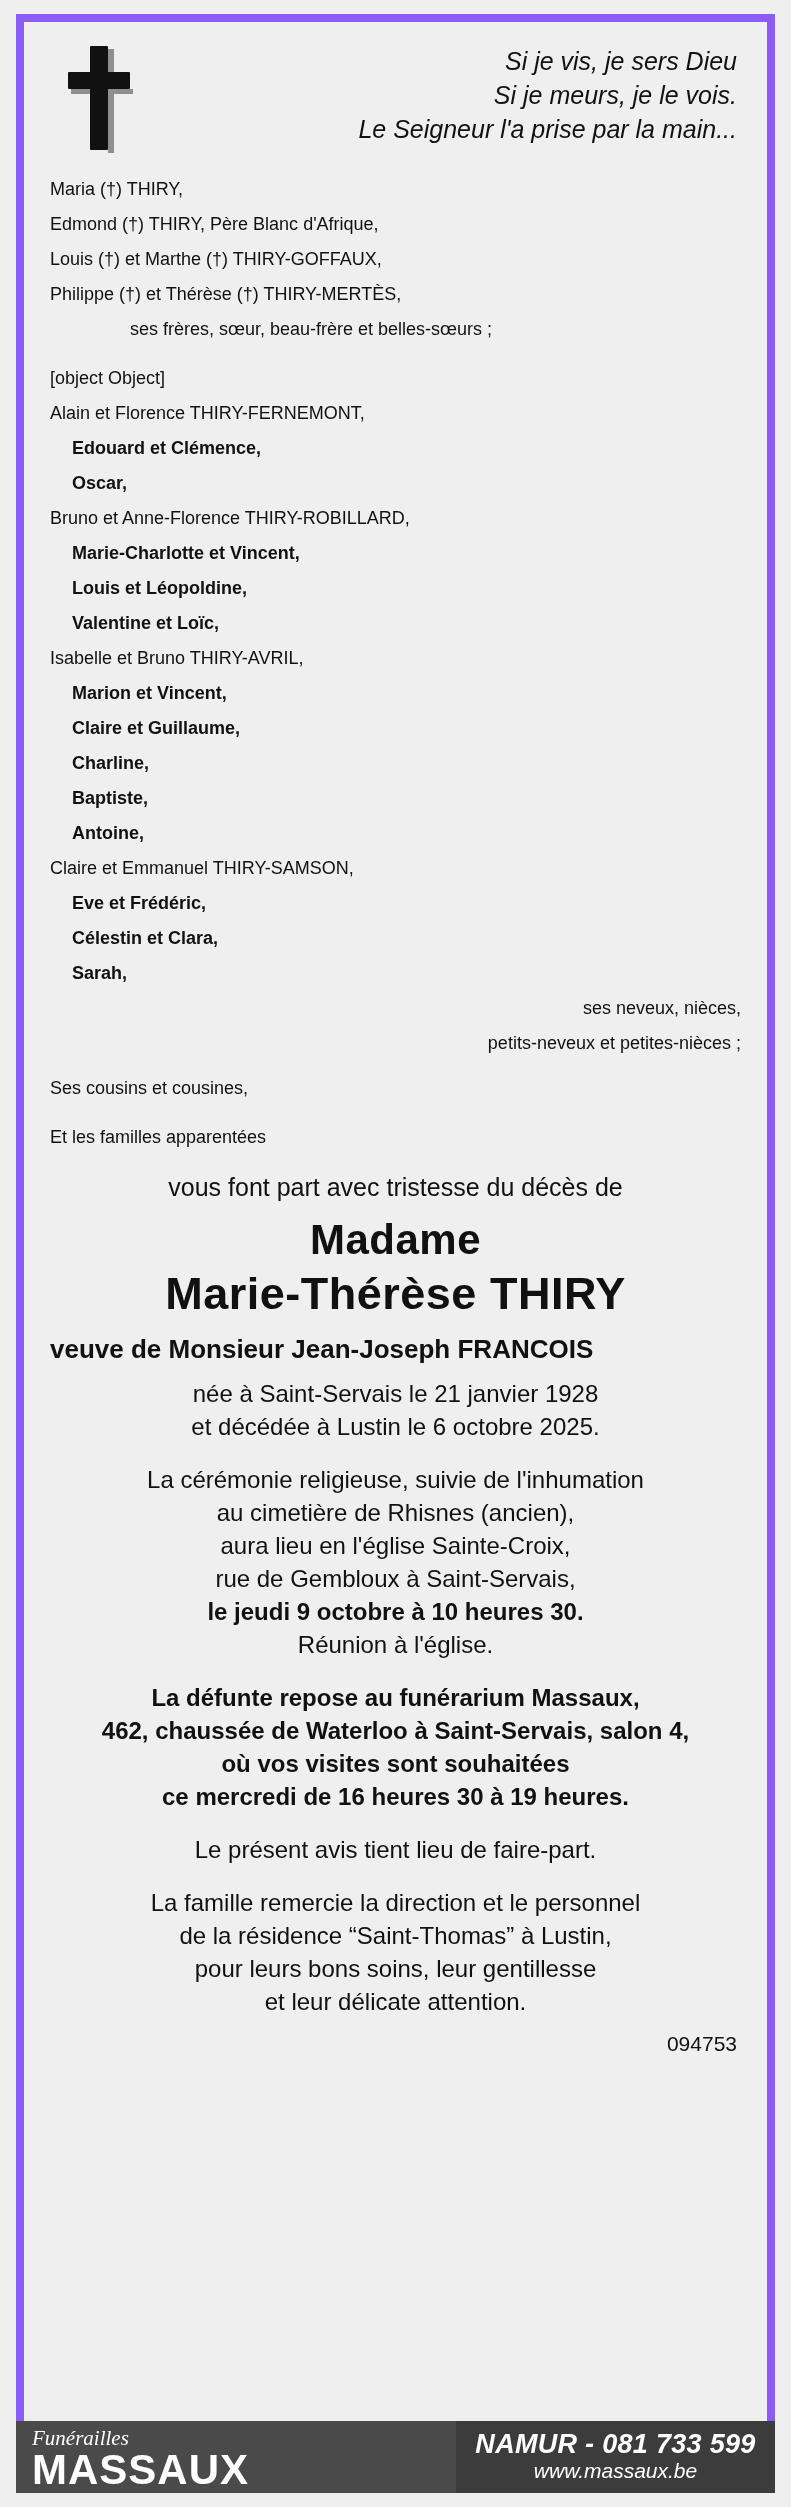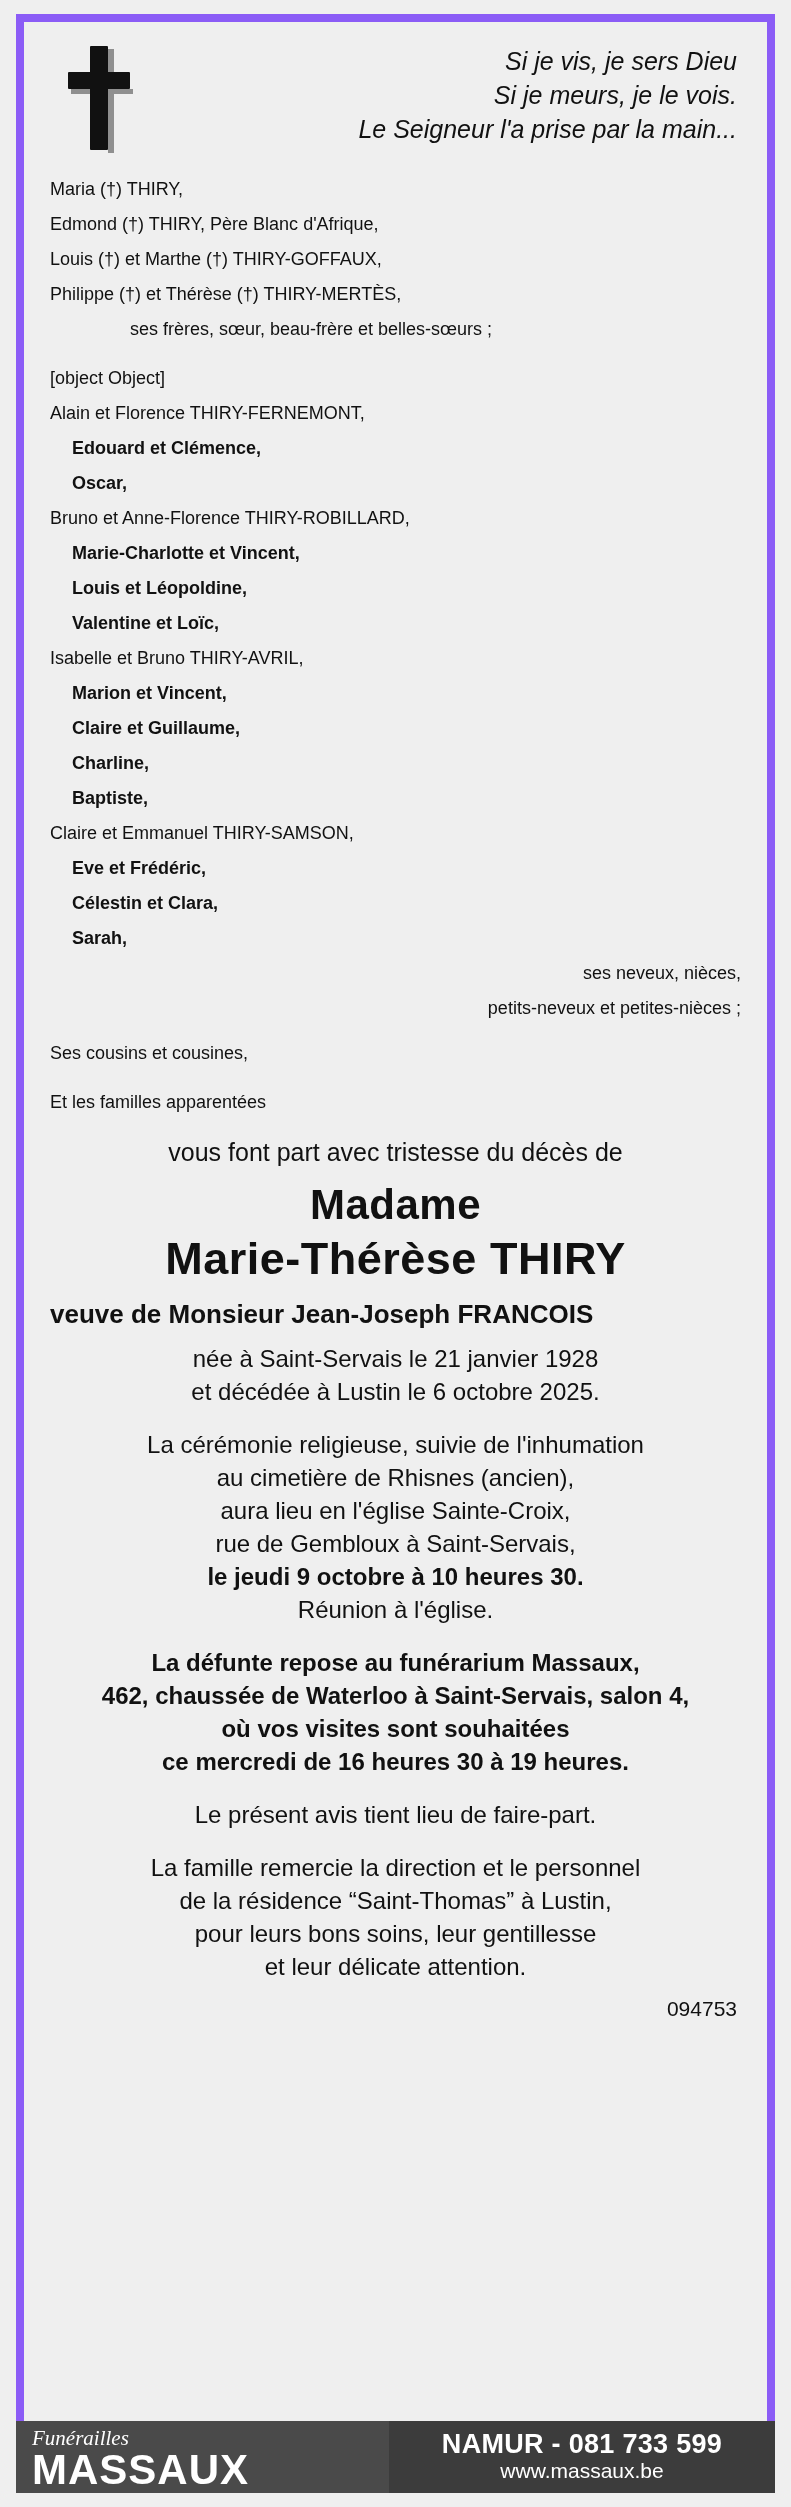--- a/index.html
+++ b/index.html
@@ -146,21 +146,21 @@
     left: 16px;
     bottom: 14px;
     width: 759px;
     height: 72px;
     display: flex;
     align-items: stretch;
   }
   .fh-left {
     background: #4a4a4a;
     color: #ffffff;
-    width: 373px;
+    width: 440px;
     padding: 4px 0 0 16px;
     display: flex;
     flex-direction: column;
     justify-content: center;
   }
   .fh-left .small {
     font-size: 21px;
     line-height: 22px;
     font-style: italic;
     font-family: "Liberation Serif", serif;
@@ -175,20 +175,21 @@
   .fh-right {
     background: #3c3c3c;
     color: #ffffff;
     flex: 1;
     display: flex;
     flex-direction: column;
     justify-content: center;
     align-items: center;
     text-align: center;
     padding-bottom: 2px;
+    font-style: italic;
   }
   .fh-right .phone {
     font-size: 27px;
     font-weight: bold;
     line-height: 30px;
     letter-spacing: 0.3px;
   }
   .fh-right .web {
     font-size: 21px;
     line-height: 24px;
@@ -231,20 +232,21 @@
         <div class="line ind1">Oscar,</div>
         <div class="line">Bruno et Anne-Florence THIRY-ROBILLARD,</div>
         <div class="line ind1">Marie-Charlotte et Vincent,</div>
         <div class="line ind1">Louis et Léopoldine,</div>
         <div class="line ind1">Valentine et Loïc,</div>
         <div class="line">Isabelle et Bruno THIRY-AVRIL,</div>
         <div class="line ind1">Marion et Vincent,</div>
         <div class="line ind1">Claire et Guillaume,</div>
         <div class="line ind1">Charline,</div>
         <div class="line ind1">Baptiste,</div>
+        <div class="line ind1">Antoine,</div>
         <div class="line">Claire et Emmanuel THIRY-SAMSON,</div>
         <div class="line ind1">Eve et Frédéric,</div>
         <div class="line ind1">Célestin et Clara,</div>
         <div class="line ind1">Sarah,</div>
         <div class="line right">ses neveux, nièces,</div>
         <div class="line right">petits-neveux et petites-nièces ;</div>
       </div>
 
       <div class="gap-sm"></div>
       <div class="group">

